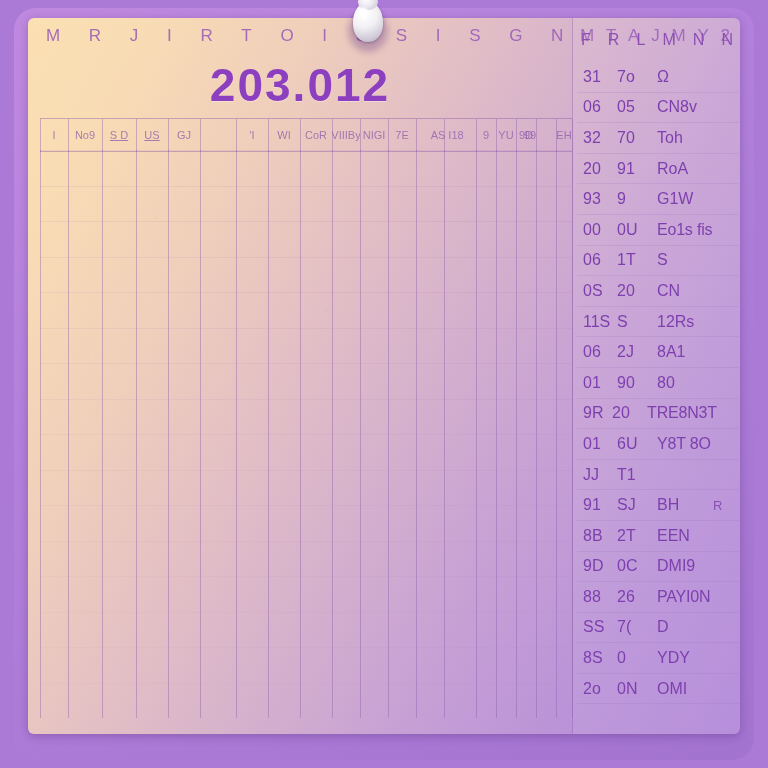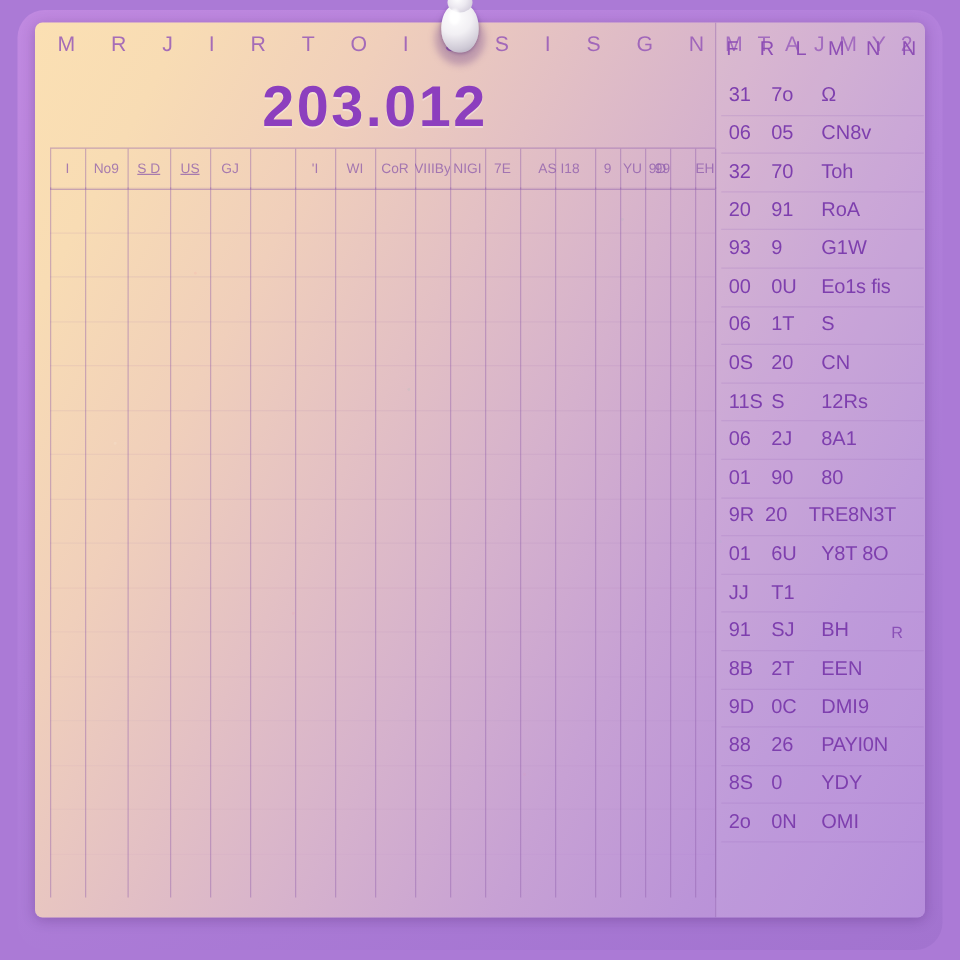--- a/index.html
+++ b/index.html
@@ -402,20 +402,26 @@
             <div class="c3">DMI9</div>
             <div class="c4"></div>
           </div>
           <div class="srow wide">
             <div class="c1">88</div>
             <div class="c2">26</div>
             <div class="c3">PAYI0N</div>
             <div class="c4"></div>
           </div>
           <div class="srow">
+            <div class="c1">SS</div>
+            <div class="c2">7(</div>
+            <div class="c3">D</div>
+            <div class="c4"></div>
+          </div>
+          <div class="srow">
             <div class="c1">8S</div>
             <div class="c2">0</div>
             <div class="c3">YDY</div>
             <div class="c4"></div>
           </div>
           <div class="srow">
             <div class="c1">2o</div>
             <div class="c2">0N</div>
             <div class="c3">OMI</div>
             <div class="c4"></div>

